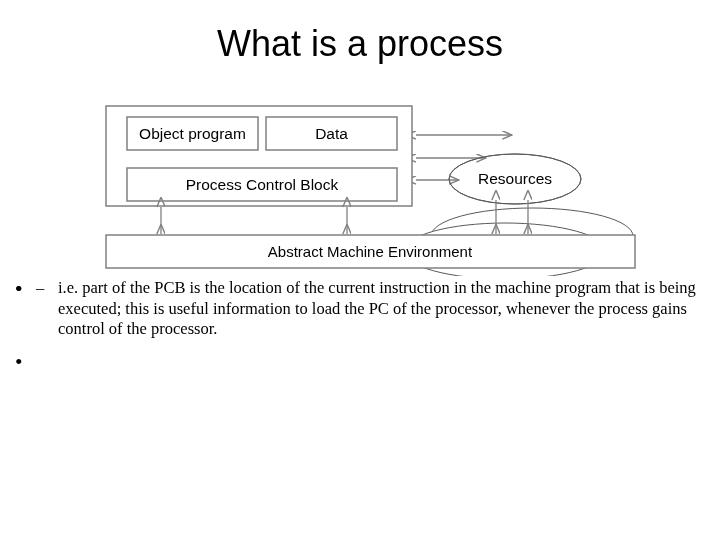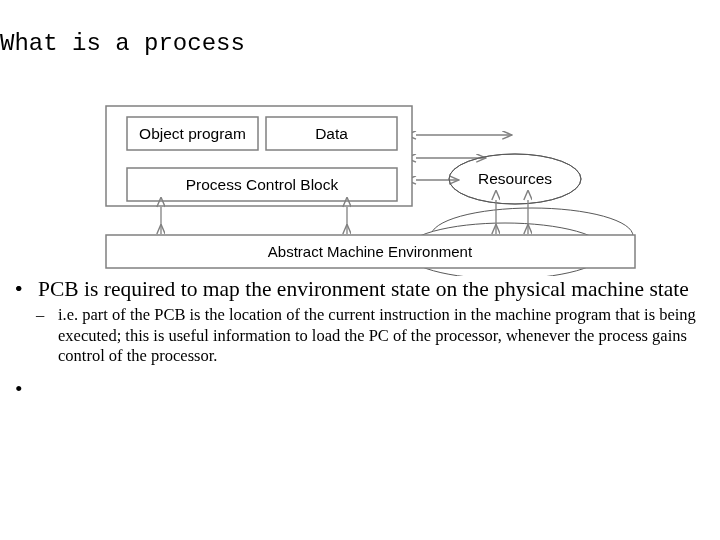--- a/index.html
+++ b/index.html
@@ -15,22 +15,23 @@
     font-family: "Liberation Serif", "DejaVu Serif", serif;
     color: #000000;
   }
 
   
   .slide-title {
     position: absolute;
     left: 0;
     top: 24px;
     width: 720px;
-    font-family: Liberation Mono, monospace;
-    font-size: 24px;
+    text-align: center;
+    font-family: Liberation Sans, sans-serif;
+    font-size: 36px;
     line-height: 40px;
     font-weight: normal;
     color: #000000;
     letter-spacing: 0px;
   }
 
   
   .diagram {
     position: absolute;
     left: 0;
@@ -164,21 +165,20 @@
 </div>
 
 <div class="body-area">
 
   <div class="bullet-l1">
     <span class="mark">•</span>
   </div>
 
   <div class="bullet-l1">
     <span class="mark">•</span>
-    <span>PCB is required to map the environment state on the physical machine state</span>
   </div>
 
   <div class="bullet-l2">
     <span class="mark">–</span>
     <span>i.e. part of the PCB is the location of the current instruction in the machine program that is being executed; this is useful information to load the PC of the processor, whenever the process gains control of the processor.</span>
   </div>
 
   <div class="bullet-l1 gap-after-sub">
     <span class="mark">•</span>
   </div>

